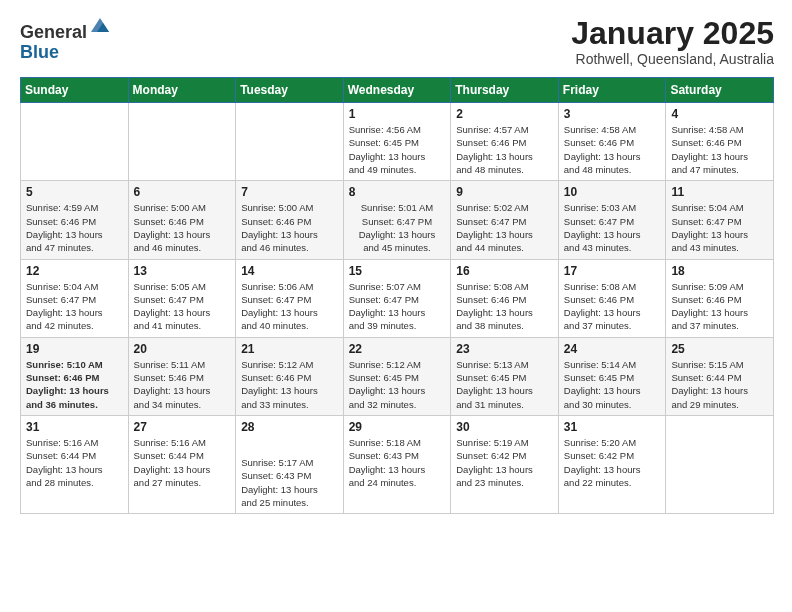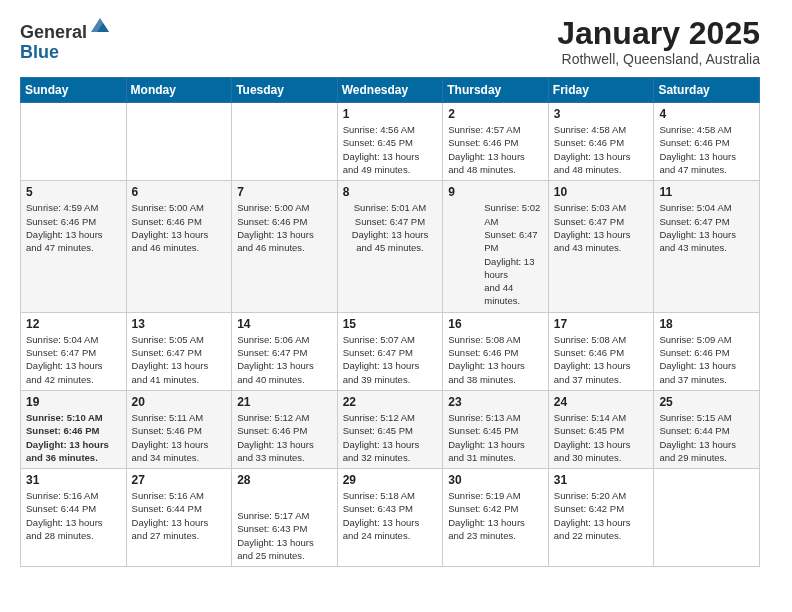--- a/index.html
+++ b/index.html
@@ -4,21 +4,21 @@
   <style>
     * { box-sizing: border-box; margin: 0; padding: 0; }
     body {
       font-family: Arial, sans-serif;
       background: #fff;
       width: 792px;
       min-height: 612px;
     }
     .page {
       width: 792px;
-      padding: 16px 32px 16px 20px;
+      padding: 16px 18px 16px 20px;
     }
     .header {
       display: flex;
       justify-content: space-between;
       align-items: flex-start;
       margin-bottom: 10px;
     }
     .logo {
       display: flex;
       align-items: center;
@@ -49,21 +49,21 @@
     .subtitle {
       font-size: 14px;
       color: #444;
     }
     .calendar {
       width: 100%;
       border-collapse: collapse;
       border: 1px solid #ccc;
     }
     .calendar th {
-      background: #0369a1;
+      background: #15803d;
       color: #fff;
       font-size: 12px;
       padding: 5px 4px;
       text-align: left;
       border: 1px solid #2e6da4;
       font-weight: bold;
     }
     .calendar td {
       vertical-align: top;
       border: 1px solid #ccc;
@@ -188,21 +188,21 @@
           </td>
           <td>
             <span class="day-num">8</span>
             <div class="day-info" style="white-space: pre-line; text-align: center;">Sunrise: 5:01 AM
 Sunset: 6:47 PM
 Daylight: 13 hours
 and 45 minutes.</div>
           </td>
           <td>
             <span class="day-num">9</span>
-            <div class="day-info" style="white-space: pre-line; margin-left: 36px;">Sunrise: 5:02 AM
+            <div class="day-info" style="white-space: pre-line;">Sunrise: 5:02 AM
 Sunset: 6:47 PM
 Daylight: 13 hours
 and 44 minutes.</div>
           </td>
           <td>
             <span class="day-num">10</span>
             <div class="day-info" style="white-space: pre-line;">Sunrise: 5:03 AM
 Sunset: 6:47 PM
 Daylight: 13 hours
 and 43 minutes.</div>

